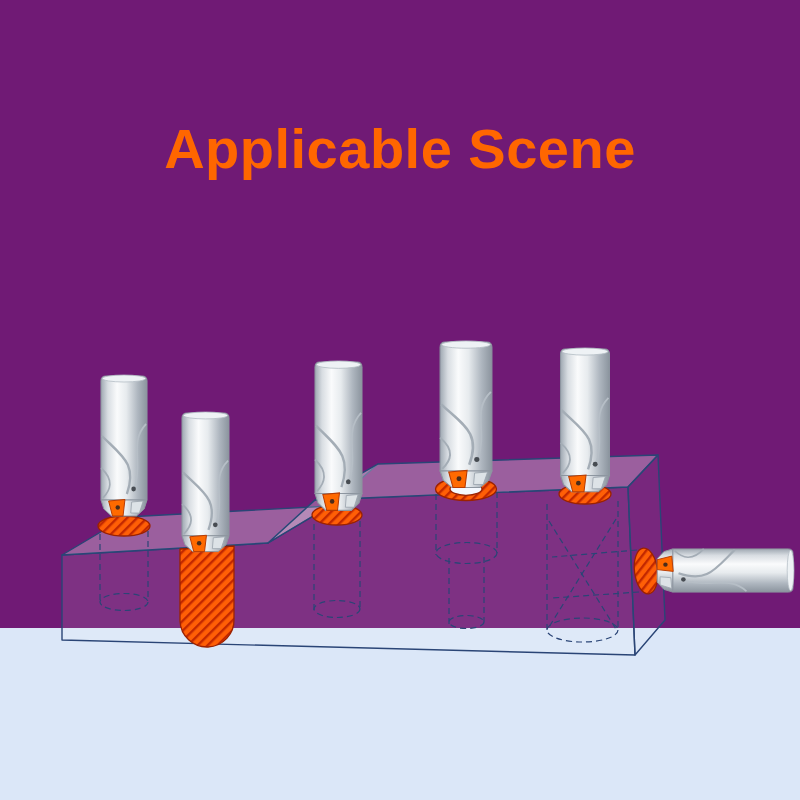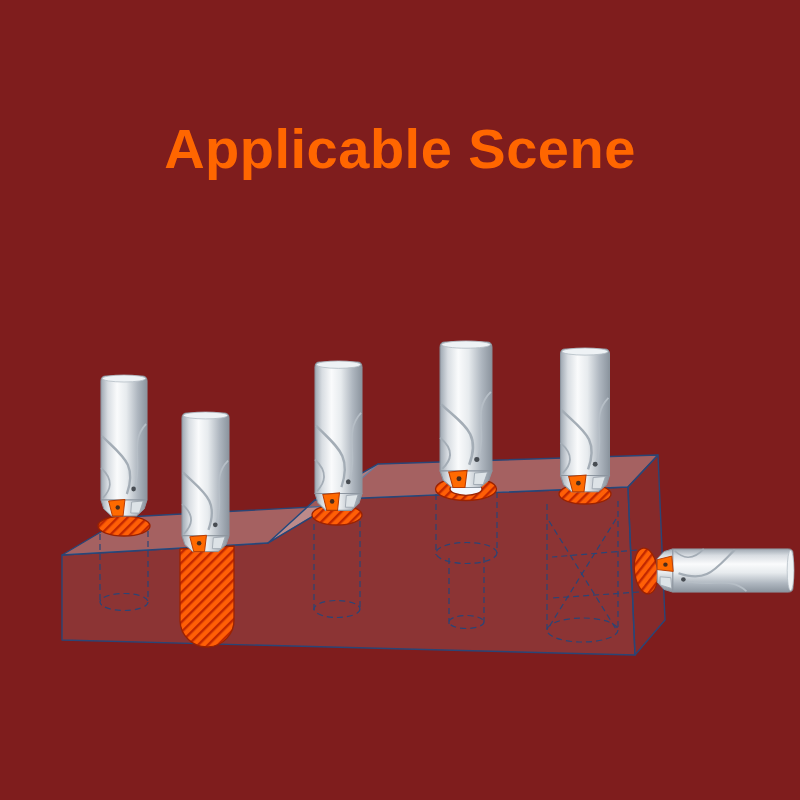--- a/index.html
+++ b/index.html
@@ -1,21 +1,21 @@
 <!DOCTYPE html>
 <html><head>
 <meta charset="utf-8">
 <style>
   html,body{margin:0;padding:0;}
   body{
     width:800px;height:800px;overflow:hidden;
     background:#dbe7f8;
     font-family:"Liberation Sans", sans-serif;
   }
-  .page{position:relative;width:800px;height:800px;background:#7f1d1d;}
+  .page{position:relative;width:800px;height:628px;background:#701a75;}
   .title{
     position:absolute;top:116px;left:0;width:100%;
     margin:0;text-align:center;
     font-size:56px;font-weight:700;color:#ff6600;
     letter-spacing:0.5px;
   }
   svg.scene{position:absolute;left:0;top:0;display:block;}
 </style>
 </head>
 <body>

